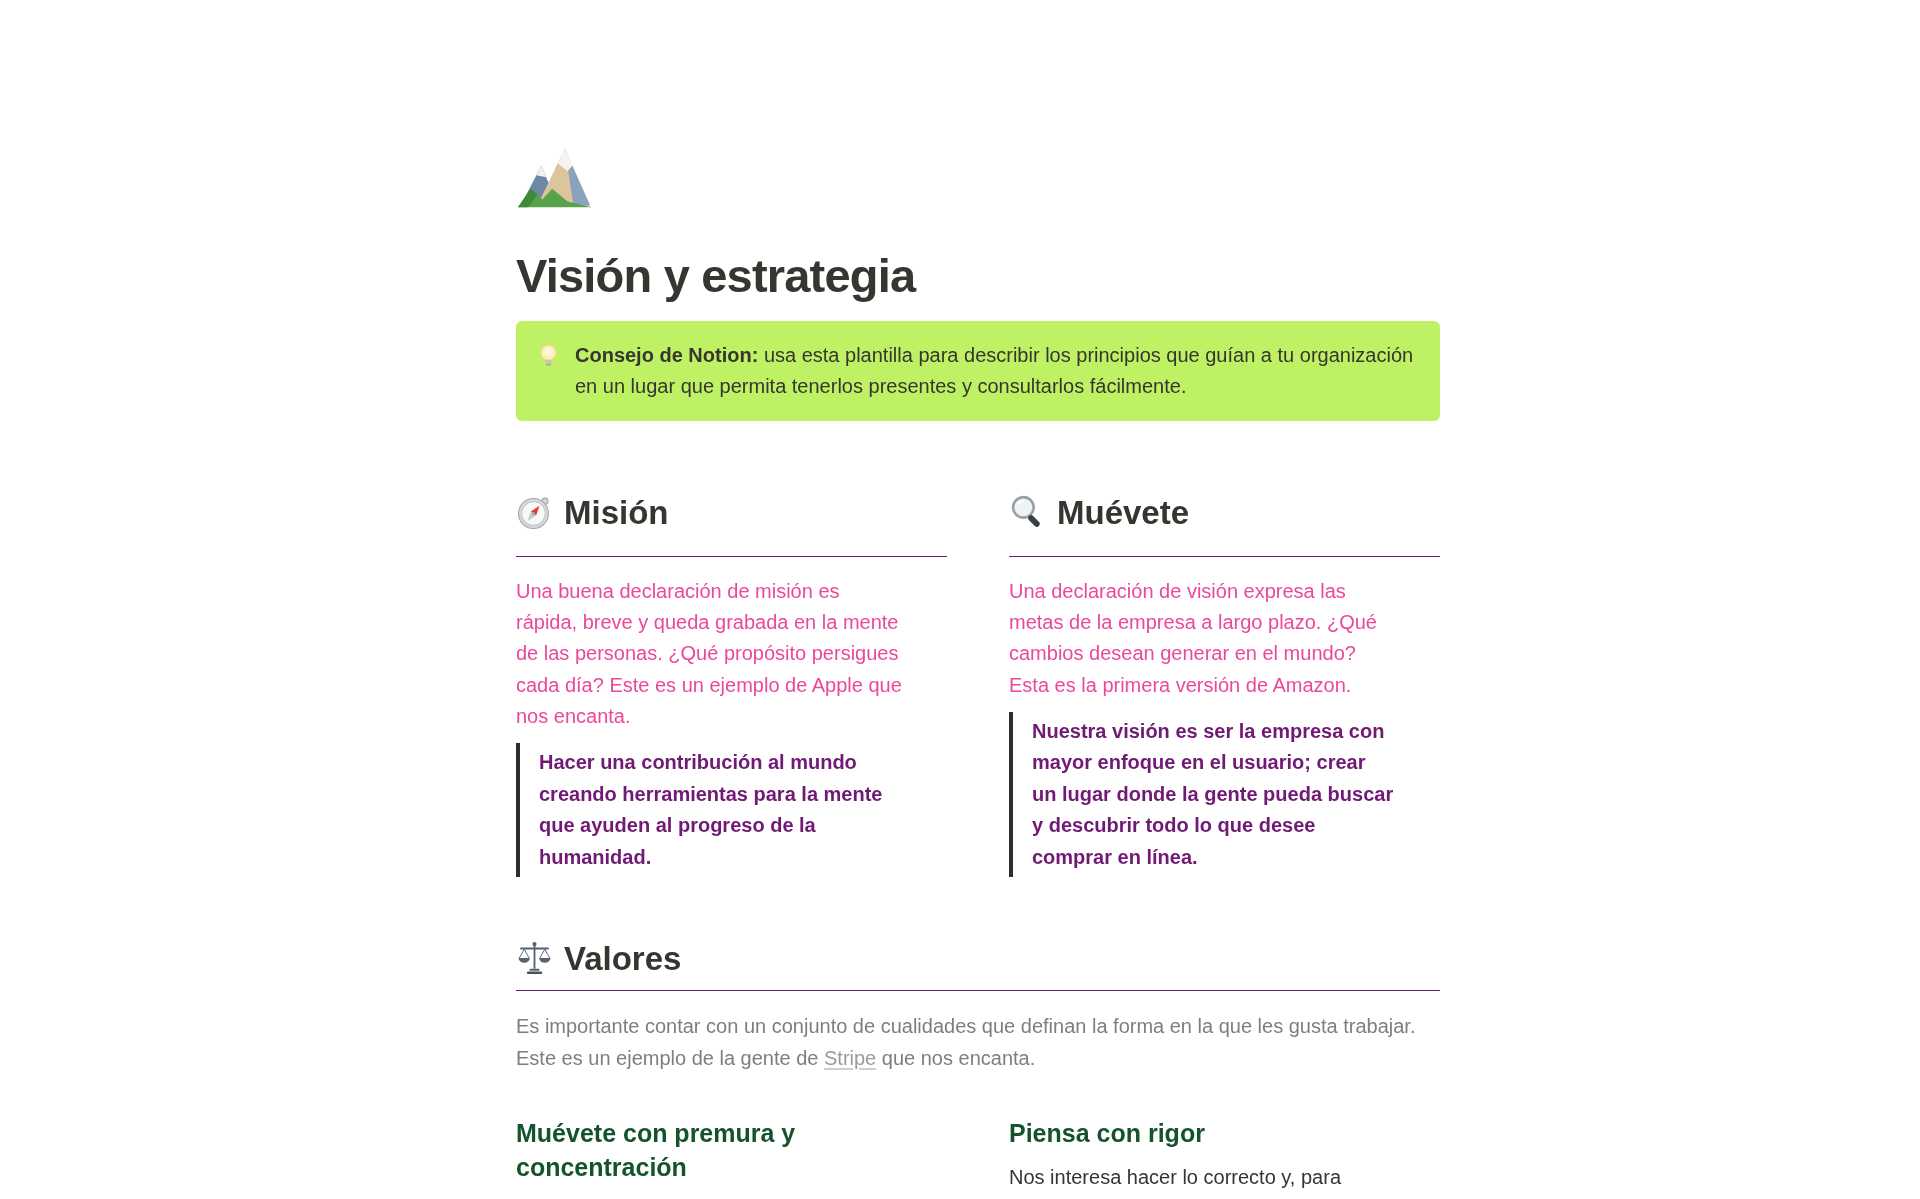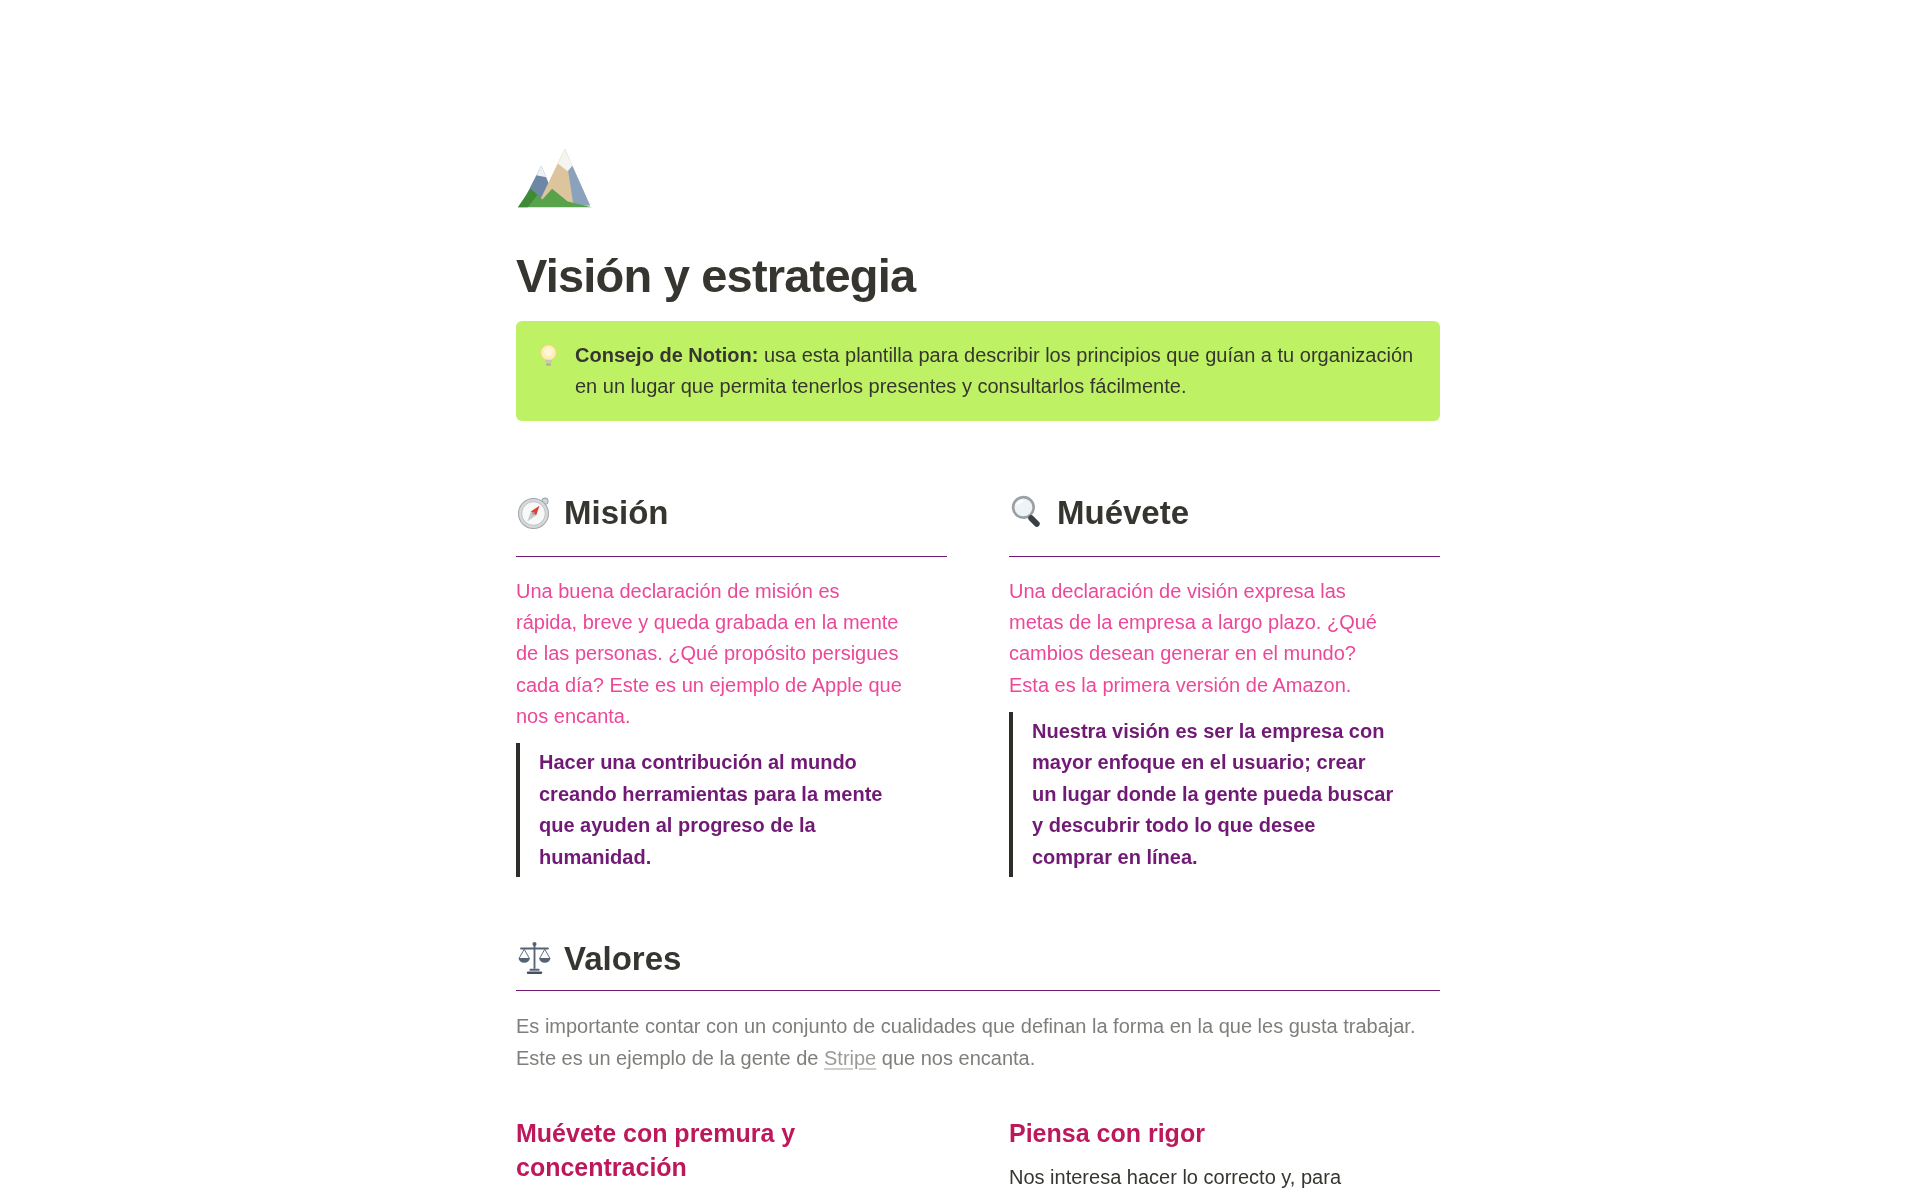--- a/index.html
+++ b/index.html
@@ -68,21 +68,21 @@
   .valores-para { margin: 20px 0 8px 0; font-size: 20px; line-height: 31.2px; color: #7f7e7a; white-space: normal; }
   .stripe-link {
     color: #9b9a97;
     text-decoration: underline;
     text-decoration-color: #cfcecb;
     text-underline-offset: 3px;
     cursor: pointer;
   }
 
   .values-cols { display: flex; gap: 62px; margin-top: 42px; }
-  .h3 { margin: 0; font-size: 25px; line-height: 34px; font-weight: 700; color: #be185d; }
+  .h3 { margin: 0; font-size: 25px; line-height: 34px; font-weight: 700; color: #14532d; }
   .value-para { margin: 12px 0 0 0; font-size: 20px; line-height: 31px; color: #37352f; }
 </style>
 </head>
 <body>
 
 <div class="content">
 
   <div class="page-icon">
     <svg viewBox="0 0 80 80" xmlns="http://www.w3.org/2000/svg">
       <polygon points="6,62 26,23 42,62" fill="#6e87a6"></polygon>

